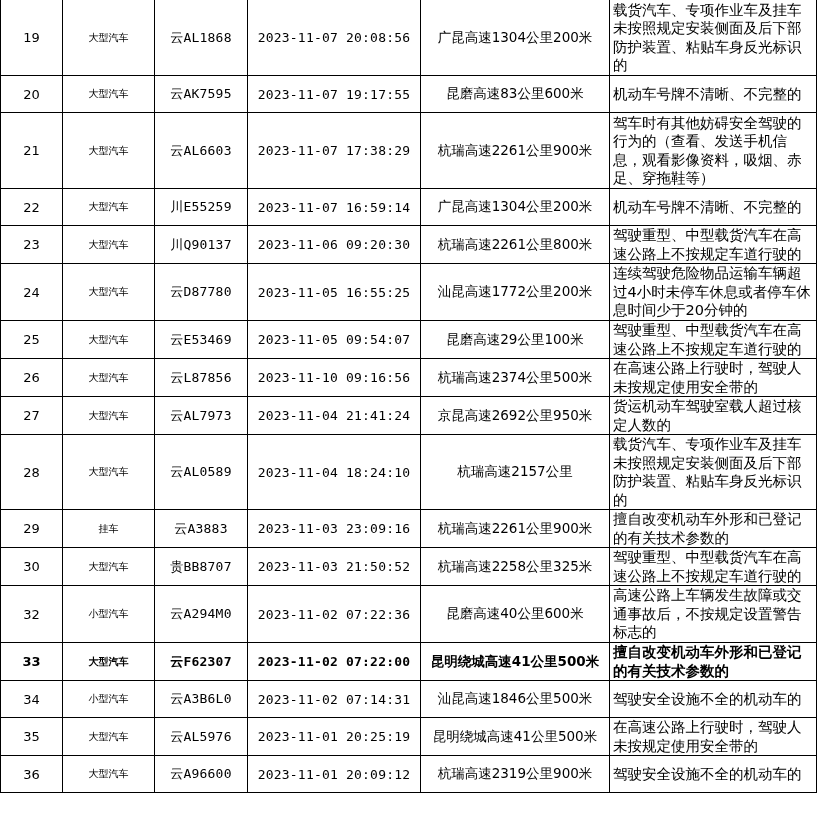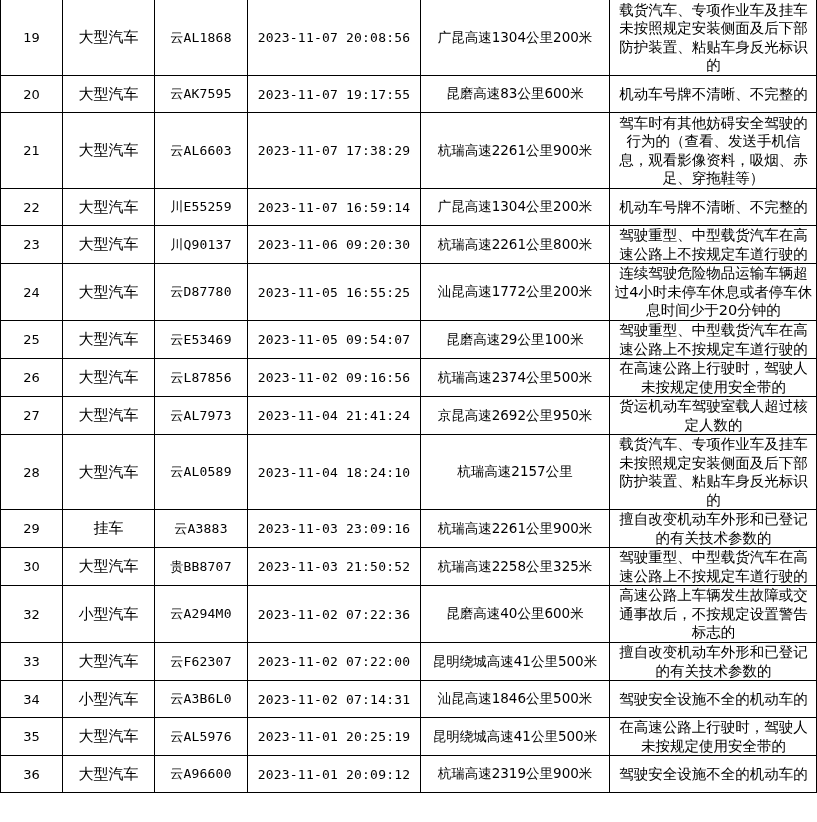--- a/index.html
+++ b/index.html
@@ -15,28 +15,28 @@
   }
   td {
     border: 1.5px solid #000;
     padding: 0;
     vertical-align: middle;
     overflow: hidden;
   }
   td.c { text-align: center; }
   td.mono { font-family: "DejaVu Sans Mono", "Liberation Mono", monospace; font-size: 13px; letter-spacing: 0.2px; }
   td.desc {
-    text-align: center;
+    text-align: left;
     padding: 0 2px 0 3px;
     line-height: 18.5px;
     font-size: 14.5px;
     word-break: break-all;
   }
   td.loc { font-size: 13.5px; }
-  td.type { font-size: 15px; }
+  td.type { font-size: 10px; }
 </style>
 </head>
 <body>
 
 <table>
   <colgroup>
     <col style="width:62px">
     <col style="width:92px">
     <col style="width:93px">
     <col style="width:173px">
@@ -97,21 +97,21 @@
     <td class="c type">大型汽车</td>
     <td class="c mono">云E53469</td>
     <td class="c mono">2023-11-05 09:54:07</td>
     <td class="c loc">昆磨高速29公里100米</td>
     <td class="desc">驾驶重型、中型载货汽车在高速公路上不按规定车道行驶的</td>
   </tr>
       <tr style="height: 37px;">
     <td class="c">26</td>
     <td class="c type">大型汽车</td>
     <td class="c mono">云L87856</td>
-    <td class="c mono">2023-11-02 09:16:56</td>
+    <td class="c mono">2023-11-10 09:16:56</td>
     <td class="c loc">杭瑞高速2374公里500米</td>
     <td class="desc">在高速公路上行驶时，驾驶人未按规定使用安全带的</td>
   </tr>
       <tr style="height: 37px; margin-top: 24px;">
     <td class="c">27</td>
     <td class="c type">大型汽车</td>
     <td class="c mono">云AL7973</td>
     <td class="c mono">2023-11-04 21:41:24</td>
     <td class="c loc">京昆高速2692公里950米</td>
     <td class="desc">货运机动车驾驶室载人超过核定人数的</td>
@@ -141,21 +141,21 @@
     <td class="desc">驾驶重型、中型载货汽车在高速公路上不按规定车道行驶的</td>
   </tr>
       <tr style="height: 57px;">
     <td class="c">32</td>
     <td class="c type">小型汽车</td>
     <td class="c mono">云A294M0</td>
     <td class="c mono">2023-11-02 07:22:36</td>
     <td class="c loc">昆磨高速40公里600米</td>
     <td class="desc">高速公路上车辆发生故障或交通事故后，不按规定设置警告标志的</td>
   </tr>
-      <tr style="height: 37px;">
+      <tr style="height: 37px; font-weight: bold;">
     <td class="c">33</td>
     <td class="c type">大型汽车</td>
     <td class="c mono">云F62307</td>
     <td class="c mono">2023-11-02 07:22:00</td>
     <td class="c loc">昆明绕城高速41公里500米</td>
     <td class="desc">擅自改变机动车外形和已登记的有关技术参数的</td>
   </tr>
       <tr style="height: 37px;">
     <td class="c">34</td>
     <td class="c type">小型汽车</td>

